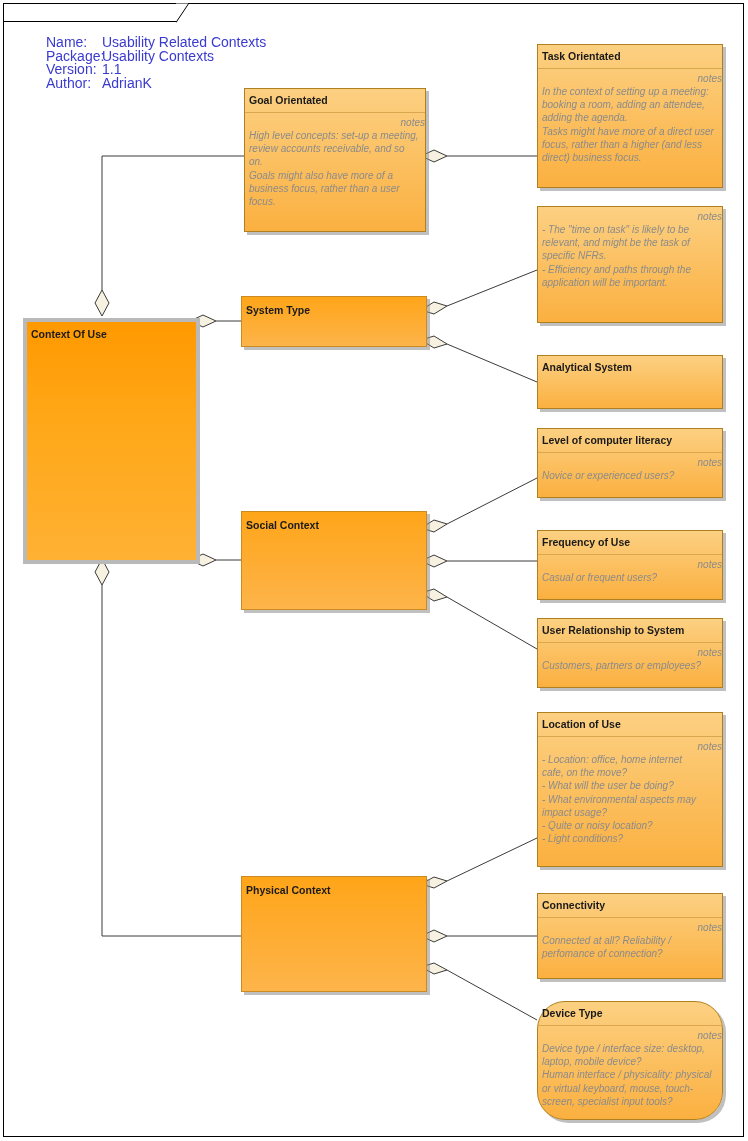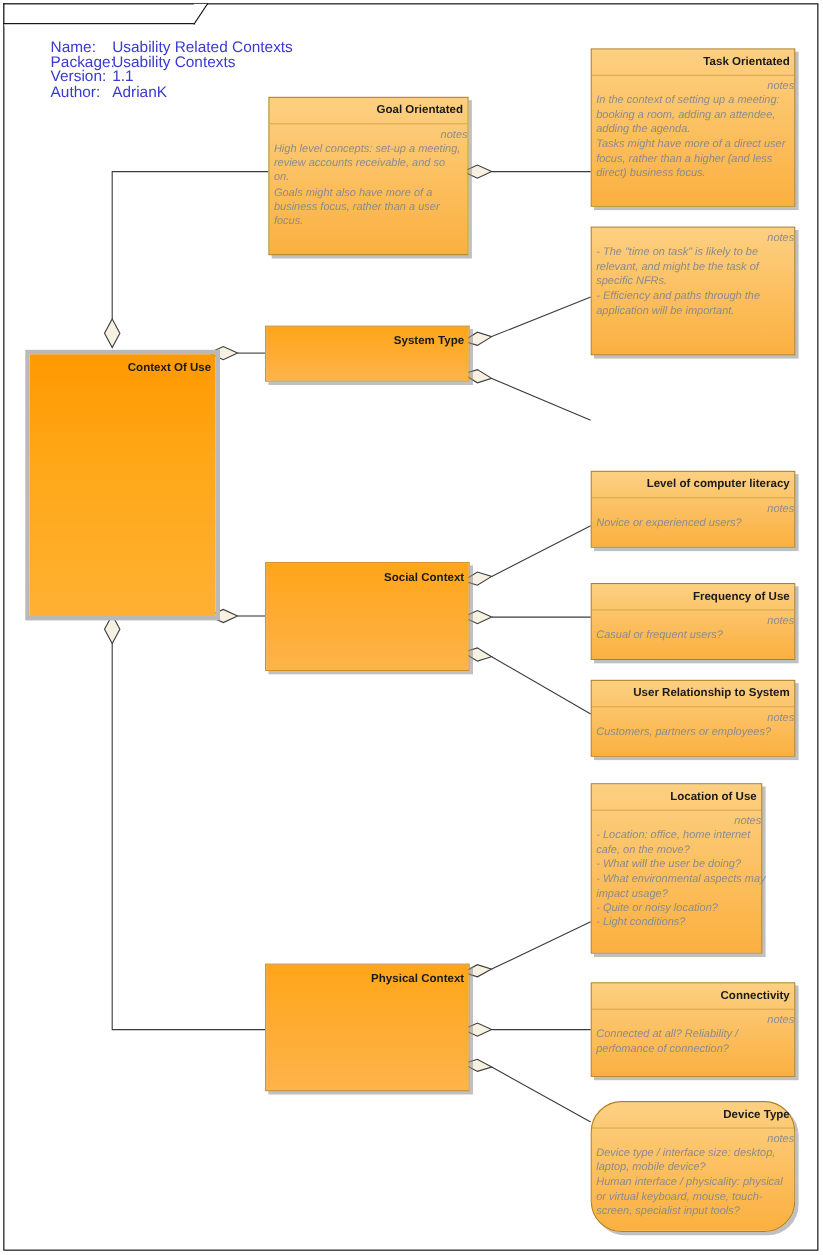--- a/index.html
+++ b/index.html
@@ -96,21 +96,21 @@
     box-sizing: border-box;
     border: 1px solid #b08020;
     box-shadow: 3px 3px 0 0 rgba(140,140,140,0.55);
     z-index: 3;
   }
   
   .node.light {
     background: linear-gradient(to bottom, #fcc濃 0%, #fbb040 100%);
   }
   .node-title {
-    text-align: right;
+    text-align: left;
     font-size: 10.5px;
     font-weight: bold;
     color: #1a1a1a;
     padding: 5px 4px 5px 4px;
     line-height: 13px;
     box-sizing: border-box;
   }
   .node.has-notes .node-title {
     border-bottom: 1px solid #d9a84e;
   }
@@ -285,20 +285,23 @@
     <div class="node-notes-label">notes</div>
     <div class="node-notes-body">
       <div>- The "time on task" is likely to be</div>
       <div>relevant, and might be the task of</div>
       <div>specific NFRs.</div>
       <div>- Efficiency and paths through the</div>
       <div>application will be important.</div>
     </div>
   </div>
 
+  <div class="node light" style="left: 537px; top: 355px; width: 186px; height: 54px; background: linear-gradient(rgb(252, 208, 130) 0%, rgb(251, 176, 64) 100%);">
+    <div class="node-title">Analytical System</div>
+  </div>
 
   <div class="node dark" style="left: 241px; top: 511px; width: 186px; height: 99px; background: linear-gradient(rgb(255, 165, 25) 0%, rgb(253, 180, 74) 100%);">
     <div class="node-title">Social Context</div>
   </div>
 
   <div class="node light has-notes" style="left: 537px; top: 428px; width: 186px; height: 70px; background: linear-gradient(rgb(252, 208, 130) 0%, rgb(251, 176, 64) 100%);">
     <div class="node-title">Level of computer literacy</div>
     <div class="node-notes-label">notes</div>
     <div class="node-notes-body">
       <div>Novice or experienced users?</div>
@@ -318,21 +321,21 @@
     <div class="node-notes-label">notes</div>
     <div class="node-notes-body">
       <div>Customers, partners or employees?</div>
     </div>
   </div>
 
   <div class="node dark" style="left: 241px; top: 876px; width: 186px; height: 116px; background: linear-gradient(rgb(255, 165, 25) 0%, rgb(253, 180, 74) 100%);">
     <div class="node-title">Physical Context</div>
   </div>
 
-  <div class="node light has-notes" style="left: 537px; top: 712px; width: 156px; height: 155px; background: linear-gradient(rgb(252, 208, 130) 0%, rgb(251, 176, 64) 100%);">
+  <div class="node light has-notes" style="left: 537px; top: 712px; width: 186px; height: 155px; background: linear-gradient(rgb(252, 208, 130) 0%, rgb(251, 176, 64) 100%);">
     <div class="node-title">Location of Use</div>
     <div class="node-notes-label">notes</div>
     <div class="node-notes-body">
       <div>- Location: office, home internet</div>
       <div>cafe, on the move?</div>
       <div>- What will the user be doing?</div>
       <div>- What environmental aspects may</div>
       <div>impact usage?</div>
       <div>- Quite or noisy location?</div>
       <div>- Light conditions?</div>

